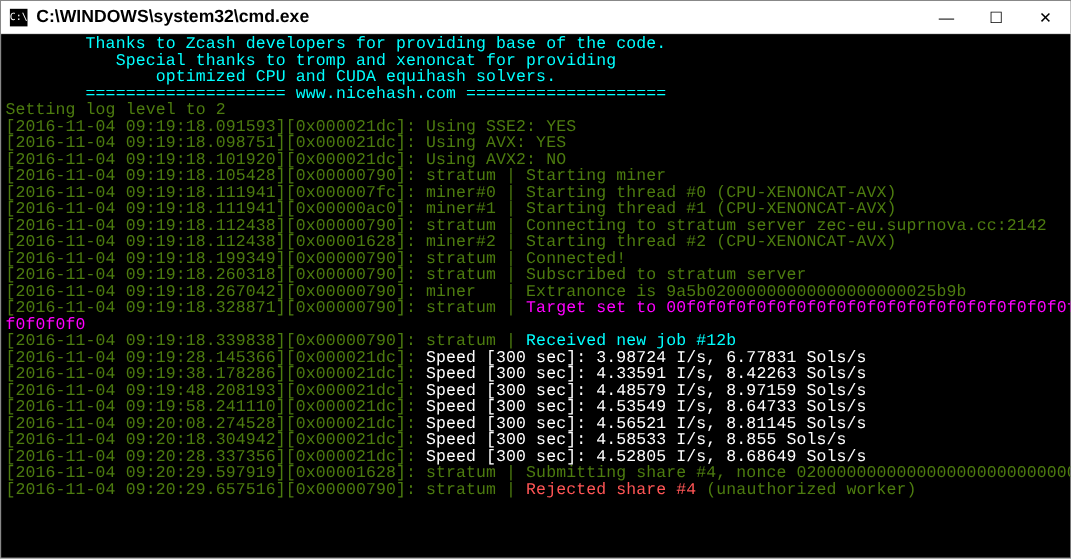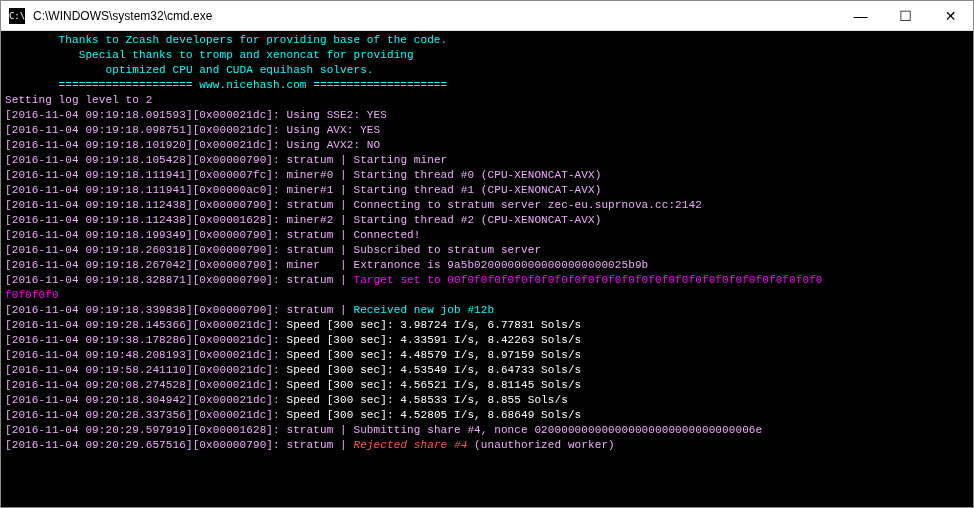--- a/index.html
+++ b/index.html
@@ -32,53 +32,54 @@
       background: #000;
       display: flex;
       align-items: center;
       justify-content: center;
       font-size: 9px;
       color: #fff;
       font-family: Consolas, monospace;
     }
     .titlebar-title {
       flex: 1;
-      font-size: 12px;
+      font-size: 16px;
       color: #000;
+      font-weight: bold;
     }
     .titlebar-controls {
       display: flex;
     }
     .titlebar-btn {
       width: 45px;
       height: 29px;
       display: flex;
       align-items: center;
       justify-content: center;
       cursor: pointer;
       font-size: 14px;
       font-family: 'Segoe UI', sans-serif;
     }
     .console {
       flex: 1;
       background: #000;
       color: #c0c0c0;
       font-family: Consolas, 'Courier New', monospace;
-      font-size: 11px;
+      font-size: 15px;
       line-height: 15px;
       padding: 2px 4px;
       white-space: pre;
       overflow: hidden;
       letter-spacing: 0.1px;
     }
     .cyan { color: #00ffff; }
-    .gray { color: #f0abfc; }
+    .gray { color: #4d7c0f; }
     .magenta { color: #ff00ff; }
     .yellow { color: #ffffff; }
-    .red { color: #ff5555; font-style: italic; }
+    .red { color: #ff5555; }
   </style>
 </head>
 <body>
 
 <div class="window">
   <div class="titlebar">
     <div class="titlebar-icon">C:\</div>
     <div class="titlebar-title">C:\WINDOWS\system32\cmd.exe</div>
     <div class="titlebar-controls">
       <div class="titlebar-btn">—</div>

